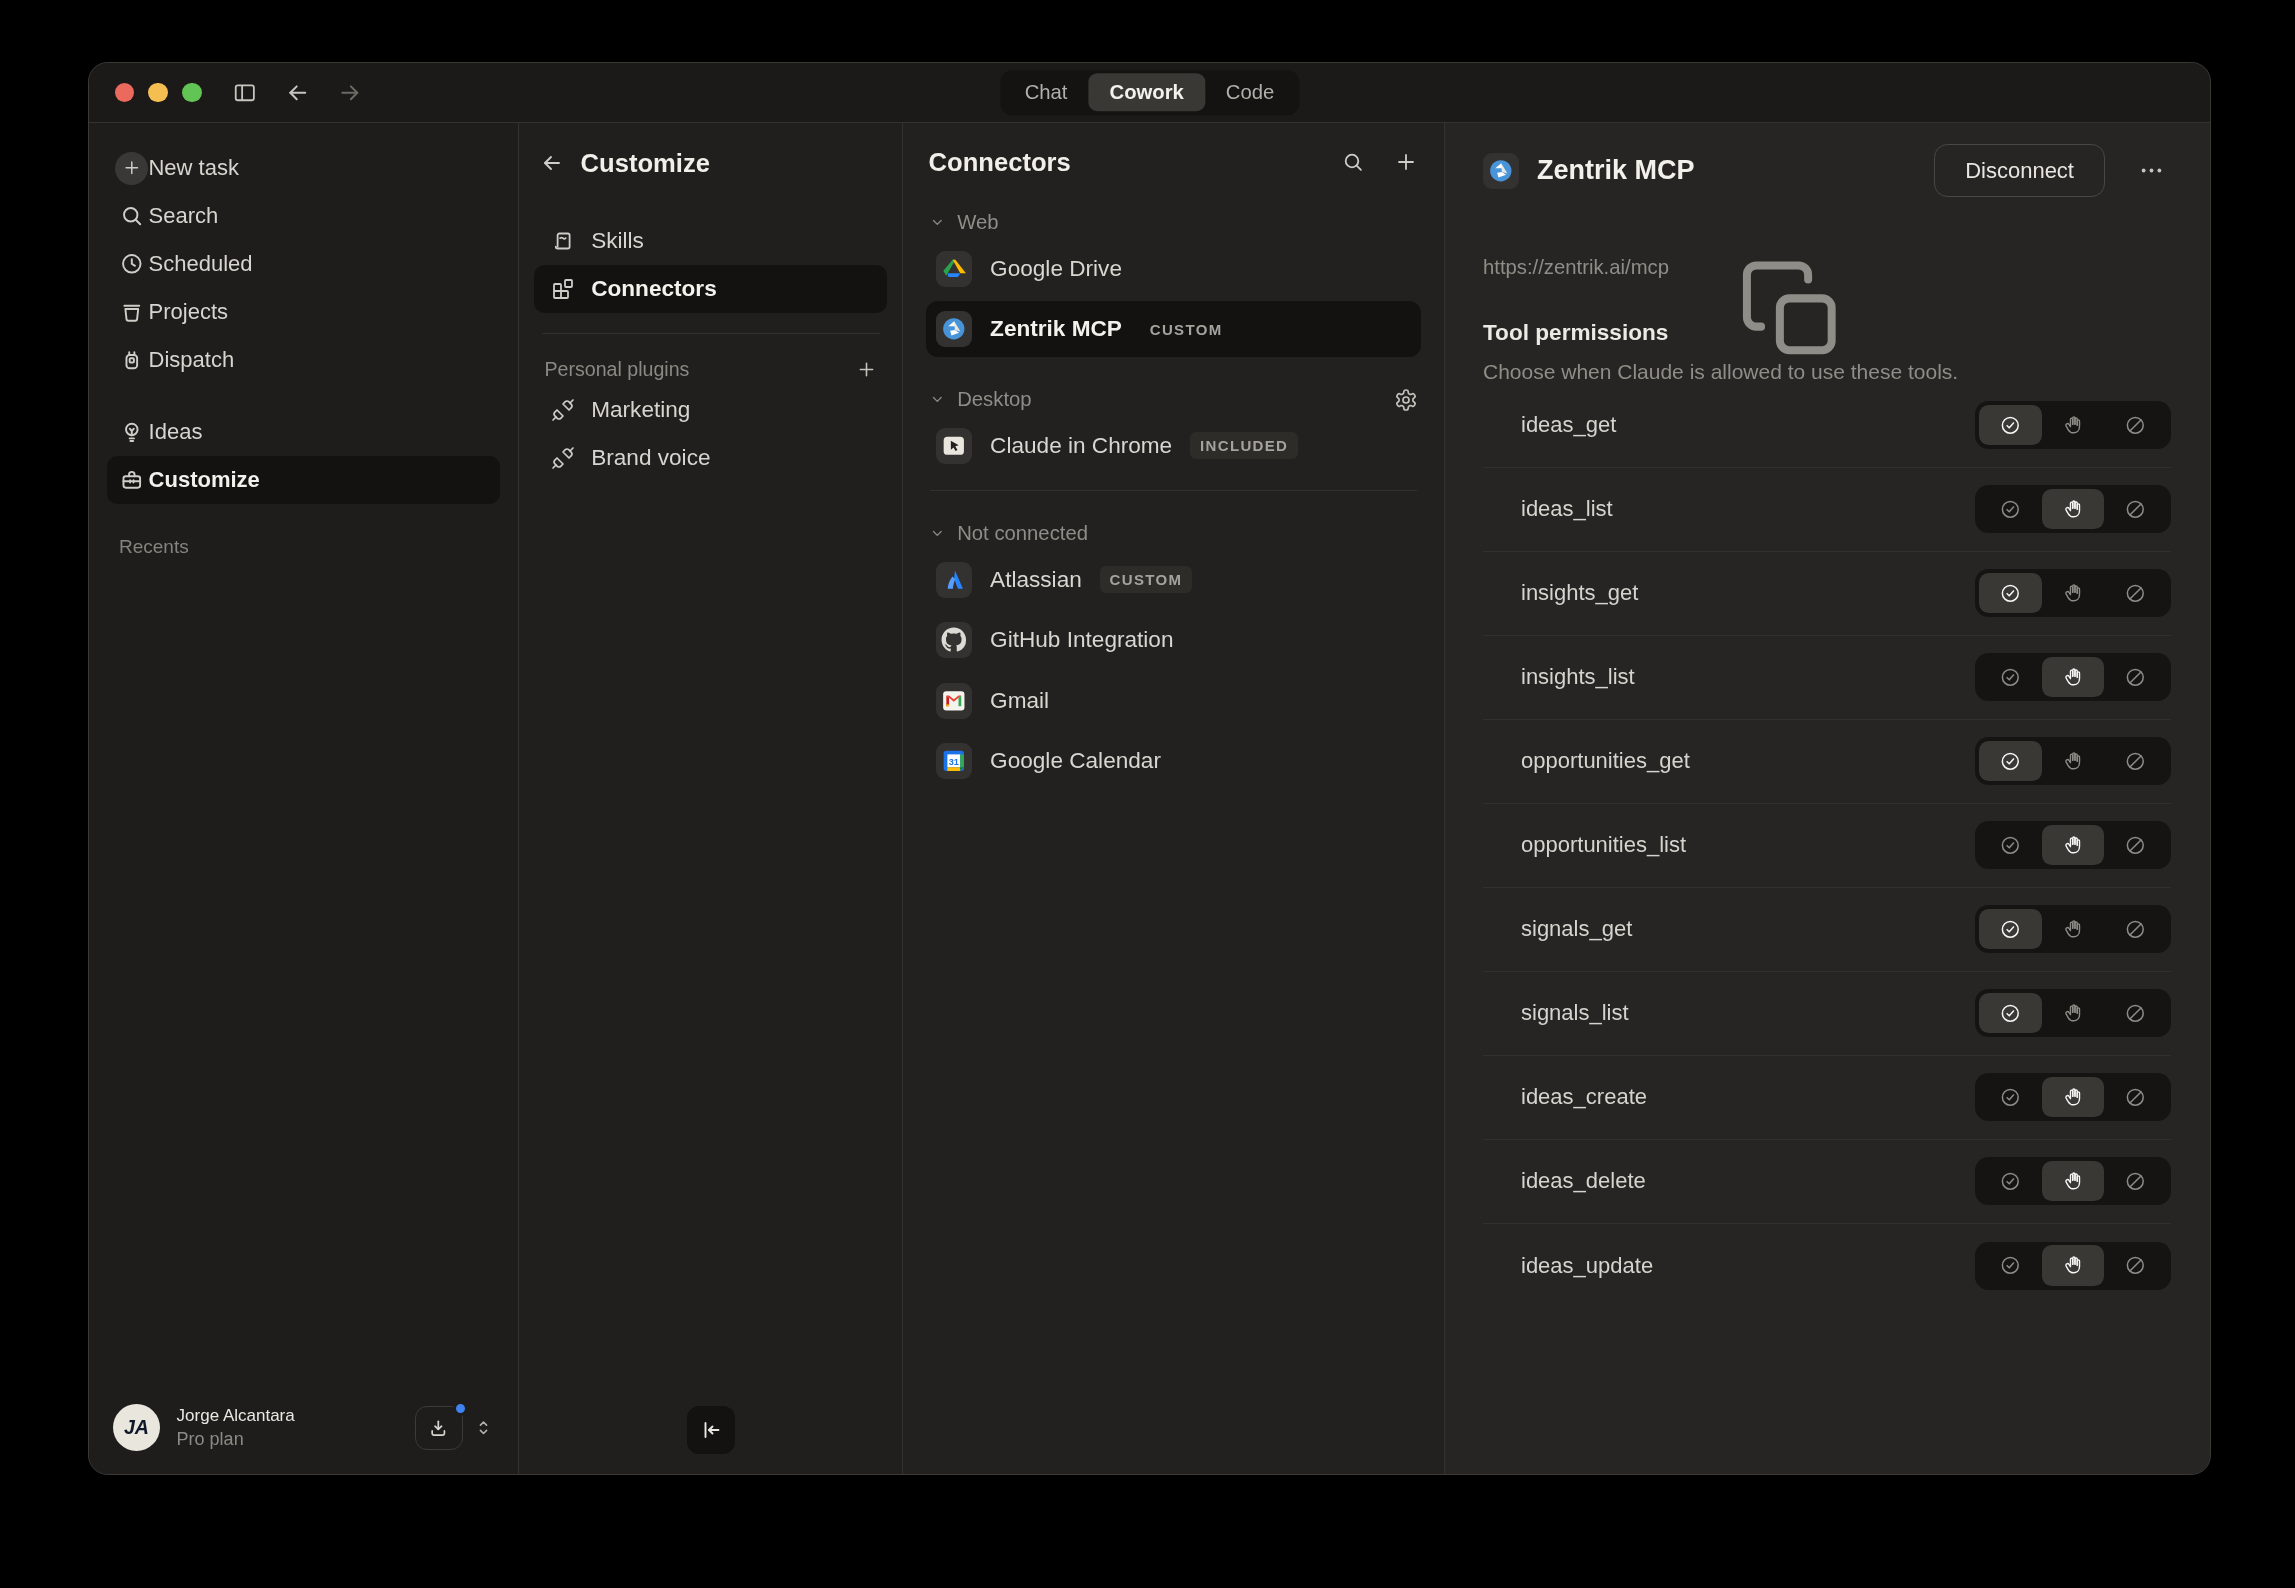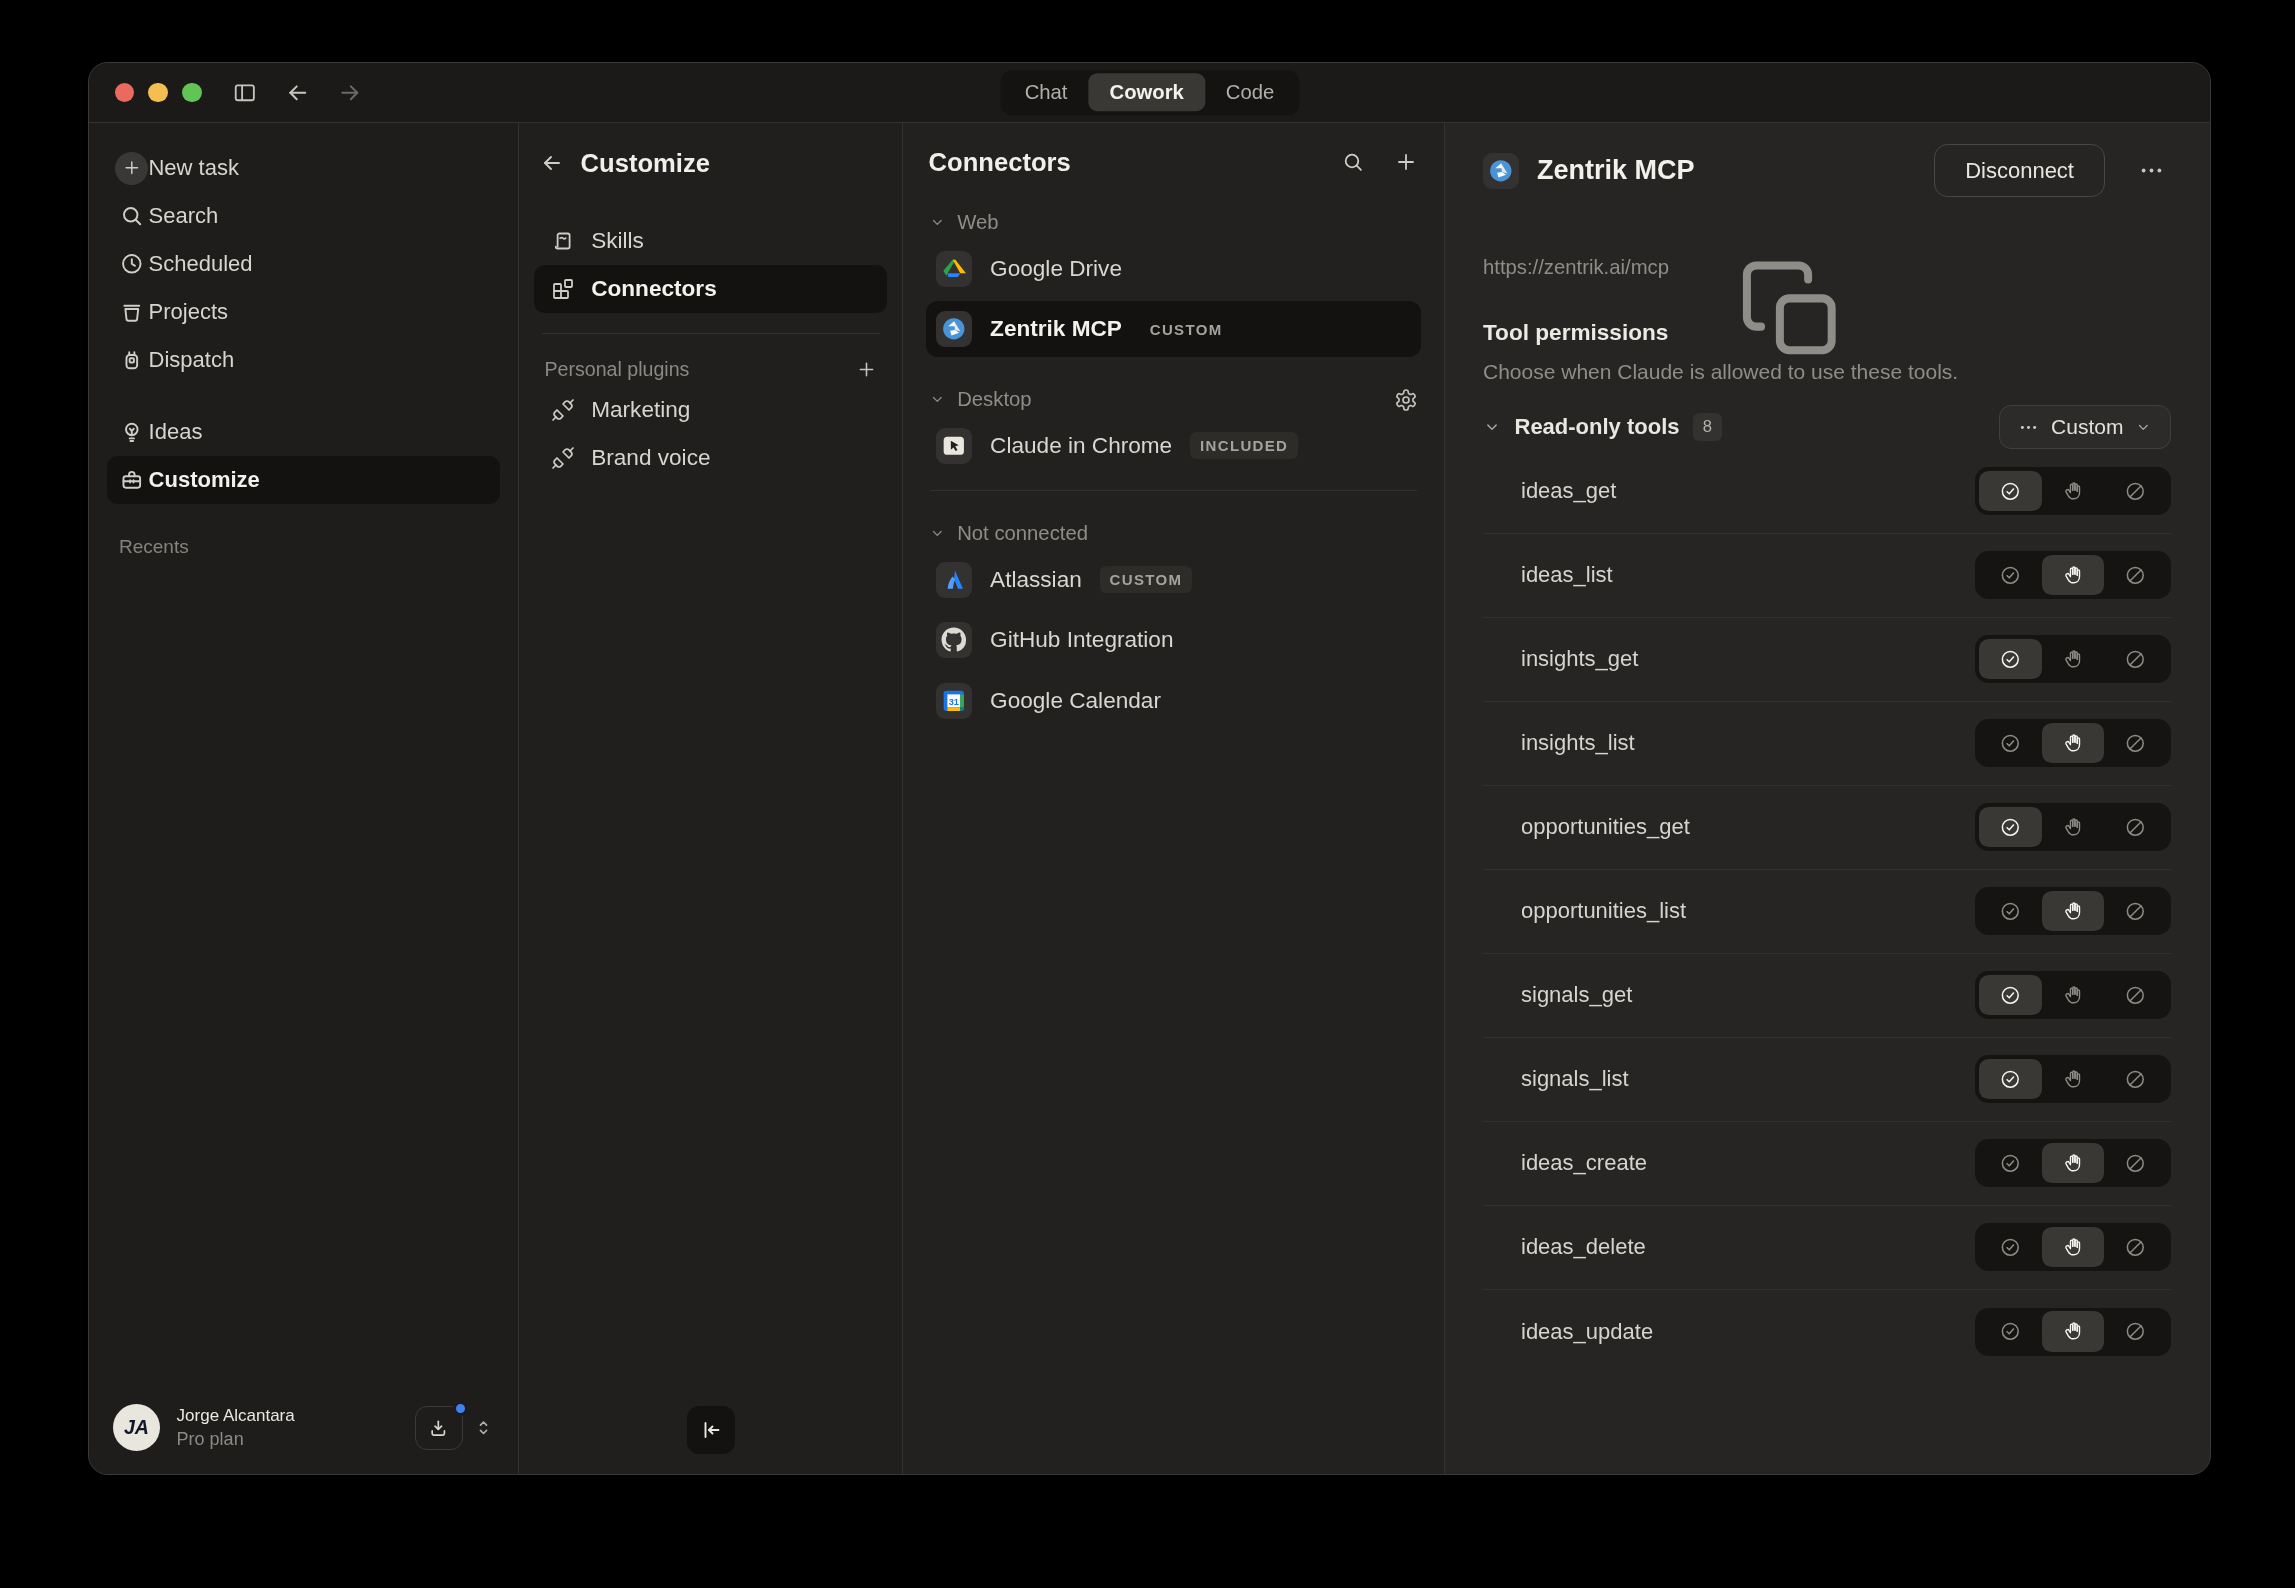--- a/index.html
+++ b/index.html
@@ -553,20 +553,28 @@
         <span class="tile">
             <svg viewBox="0 0 34 34" width="25.6" height="25.6">
               <use href="#i-github"></use>
             </svg>
           </span>
         <span class="name">GitHub Integration</span>
       </div>
       <div class="conn-row">
         <span class="tile">
             <svg viewBox="0 0 34 34" width="25.6" height="25.6">
+              <use href="#i-gmail"></use>
+            </svg>
+          </span>
+        <span class="name">Gmail</span>
+      </div>
+      <div class="conn-row">
+        <span class="tile">
+            <svg viewBox="0 0 34 34" width="25.6" height="25.6">
               <use href="#i-gcal"></use>
             </svg>
           </span>
         <span class="name">Google Calendar</span>
       </div>
     </div>
 
     <div class="panel4">
       <div class="p4-header">
         <span class="p4-title-wrap">
@@ -590,42 +598,20 @@
       <div class="url-row">
         <span class="url-text">https://zentrik.ai/mcp</span>
         <button class="copy-btn"><svg viewBox="0 0 300 150" width="226" height="113">
               <use href="#i-copy"></use>
             </svg></button>
       </div>
 
       <div class="tp-title">Tool permissions</div>
       <div class="tp-subtitle">Choose when Claude is allowed to use these tools.</div>
 
-      <div class="group-head">
-        <span class="ic chev">
-            <svg viewBox="0 0 24 24" width="18" height="18">
-              <use href="#i-chev-down"></use>
-            </svg>
-          </span>
-        <span class="group-name">Read-only tools</span>
-        <span class="count-badge">8</span>
-        <button class="dropdown">
-          <span class="ic lead">
-              <svg viewBox="0 0 28 28" width="21" height="21">
-                <use href="#i-dots"></use>
-              </svg>
-            </span>
-          <span>Custom</span>
-          <span class="ic chev">
-              <svg viewBox="0 0 22 22" width="16.6" height="16.6">
-                <use href="#i-chev-down"></use>
-              </svg>
-            </span>
-        </button>
-      </div>
 
       <div class="tool-row" data-state="allow">
         <span class="tool-name">ideas_get</span>
         <span class="tri-toggle">
           <button class="seg seg-allow">
               <span class="ic">
                 <svg viewBox="0 0 30 30" width="22.6" height="22.6">
                   <use href="#i-check-circle"></use>
                 </svg>
               </span>

